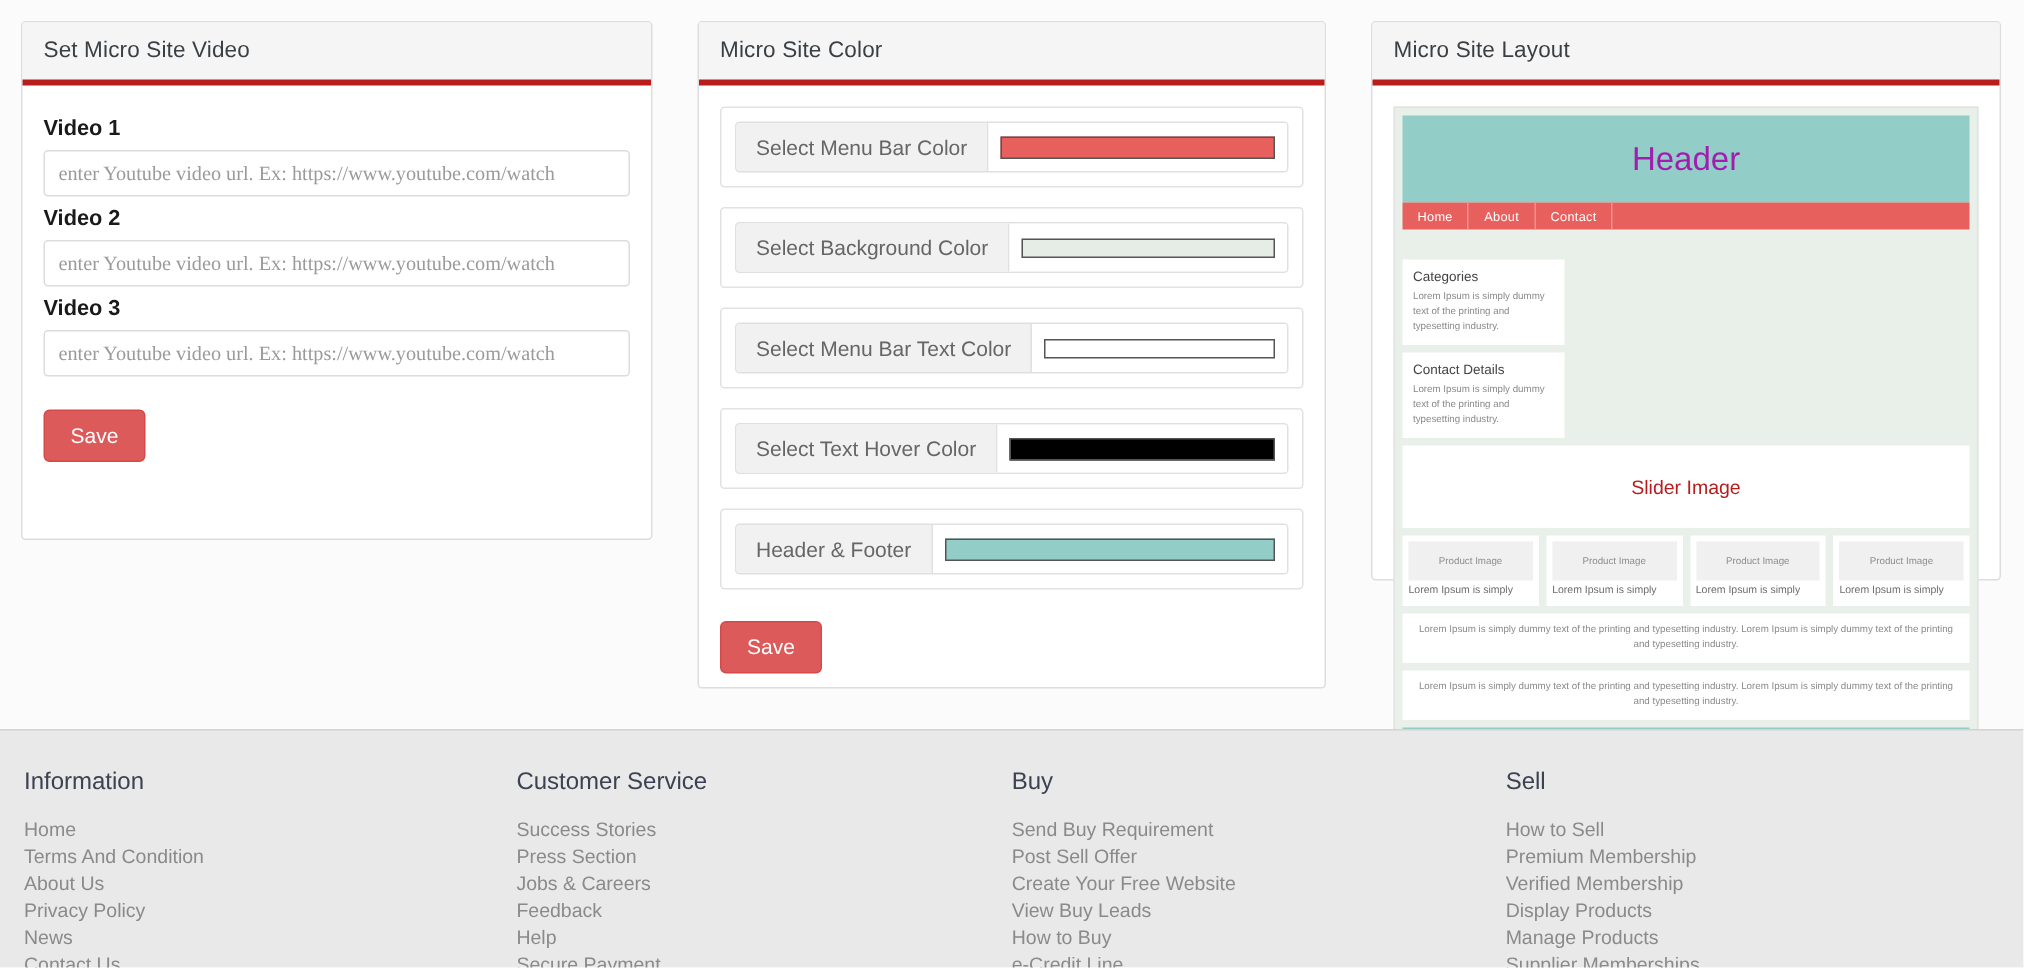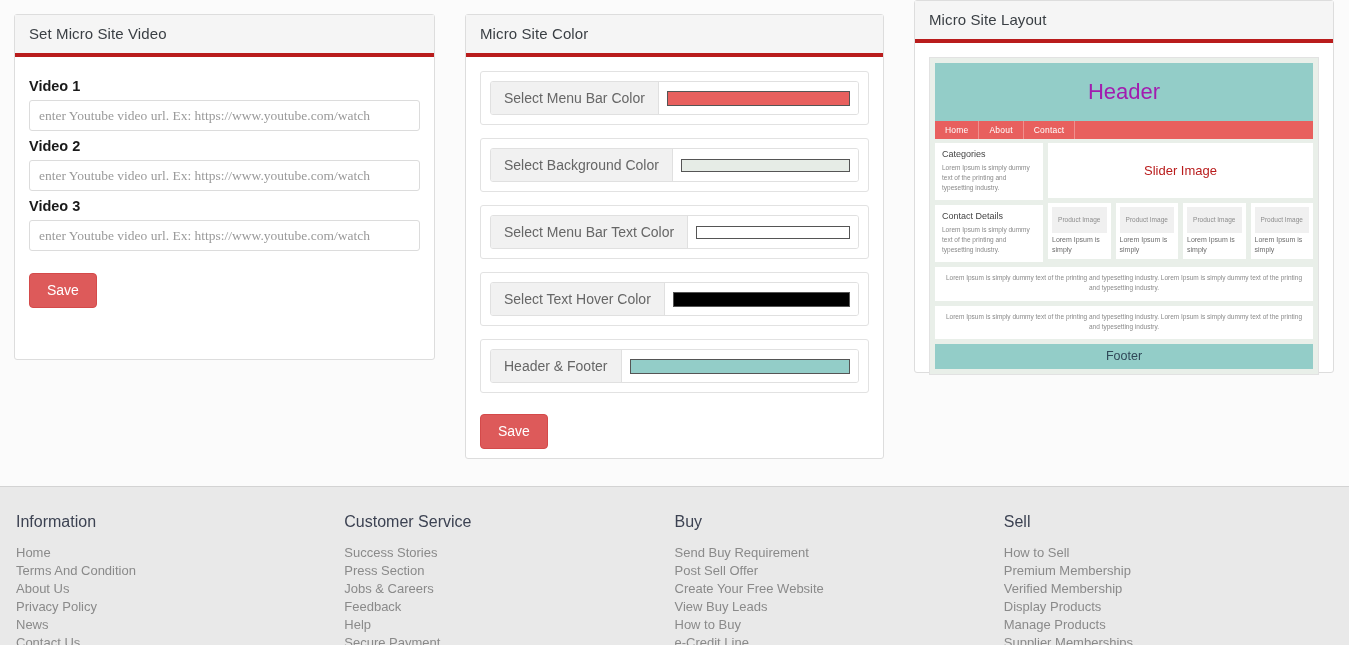--- a/index.html
+++ b/index.html
@@ -102,21 +102,21 @@
     background: #fff;
   }
   .swatch {
     width: 100%;
     height: 15px;
     border: 1px solid #555;
   }
   .swatch.thin { height: 13px; }
 
   
-  #layout-panel { left: 914px; top: 0; width: 420px; height: 373px; }
+  #layout-panel { left: 914px; top: 14px; width: 420px; height: 373px; }
   .preview {
     background: #e9efe9;
     border: 1px solid #e2e2e2;
     padding: 5px;
   }
   .pv-header {
     background: #93cdc8;
     height: 58px;
     display: flex;
     align-items: center;
@@ -132,21 +132,21 @@
   }
   .pv-menu-item {
     color: #ffffff;
     font-size: 8.5px;
     padding: 0 10px;
     display: flex;
     align-items: center;
     border-right: 1px solid #f0908e;
     letter-spacing: .2px;
   }
-  .pv-cols { display: flex; gap: 5px; margin-top: 4px; }
+  .pv-cols { display: flex; gap: 5px; margin-top: 20px; flex-direction: column; }
   .pv-left { width: 108px; display: flex; flex-direction: column; gap: 5px; }
   .pv-card {
     background: #ffffff;
     padding: 6px 7px 7px 7px;
   }
   .pv-card-title {
     font-size: 9px;
     color: #444;
     margin-bottom: 4px;
   }

